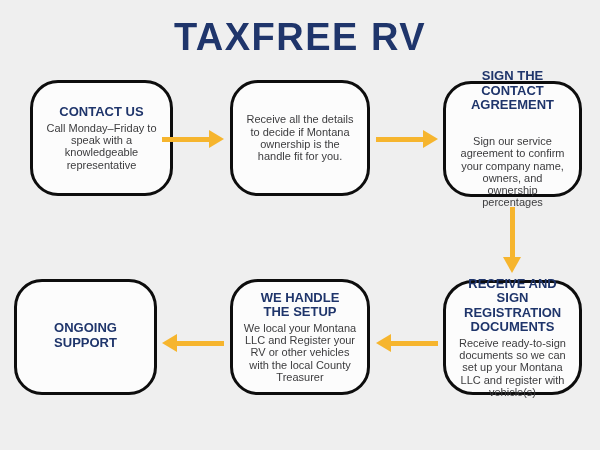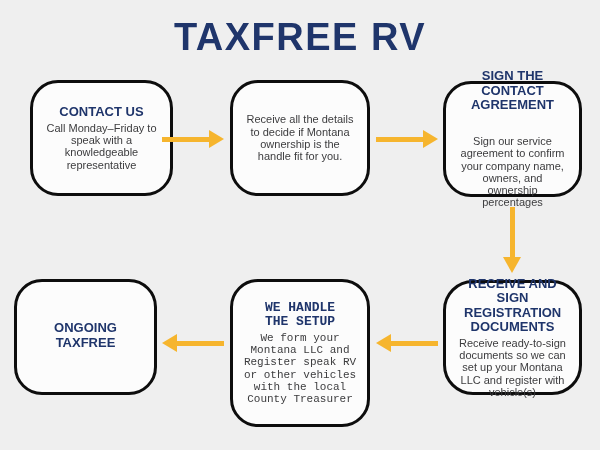--- a/index.html
+++ b/index.html
@@ -29,21 +29,21 @@
     color:var(--heading); font-weight:bold; font-size:13px;
     line-height:1.12; margin-bottom:2px;
   }
   .step-desc{
     color:var(--body_text); font-size:11px; line-height:1.12;
   }
   .b1{left:30px; top:80px;  width:143px; height:116px;}
   .b2{left:230px;top:80px;  width:140px; height:116px;}
   .b3{left:443px;top:81px;  width:139px; height:116px;}
   .b4{left:14px; top:279px; width:143px; height:116px;}
-  .b5{left:230px;top:279px; width:140px; height:148px;font-family:Liberation Mono, monospace;}
+  .b5{left:230px;top:279px; width:140px; height:116px;}
   .b6{left:443px;top:280px; width:139px; height:115px;border-radius:30px;}
   .b3 .step-title{max-width:95px;}
   .b4 .step-title{max-width:85px;}
   .b5 .step-title{max-width:92px;}
   .b6 .step-title{max-width:97px;}
   .b3 .step-desc{max-width:108px;margin-top:20px;}
   
   .arrow{position:absolute;}
   .arrow .shaft{position:absolute; background:var(--arrow);}
   .arrow .head{position:absolute; width:0; height:0;}
@@ -86,25 +86,25 @@
     <div class="step-desc">Sign our service agreement to confirm your company name, owners, and ownership percentages</div>
   </div>
 
   <div class="box b6">
     <div class="step-title">RECEIVE AND SIGN REGISTRATION DOCUMENTS</div>
     <div class="step-desc">Receive ready-to-sign documents so we can set up your Montana LLC and register with vehicle(s)</div>
   </div>
 
   <div class="box b5">
     <div class="step-title">WE HANDLE THE SETUP</div>
-    <div class="step-desc">We form your Montana LLC and Register speak RV or other vehicles with the local County Treasurer</div>
+    <div class="step-desc">We local your Montana LLC and Register your RV or other vehicles with the local County Treasurer</div>
   </div>
 
   <div class="box b4">
-    <div class="step-title">ONGOING TAXFREE</div>
+    <div class="step-title">ONGOING SUPPORT</div>
   </div>
 
   <div class="arrow right a1">
     <div class="shaft"></div>
     <div class="head"></div>
   </div>
   <div class="arrow right a2">
     <div class="shaft"></div>
     <div class="head"></div>
   </div>

